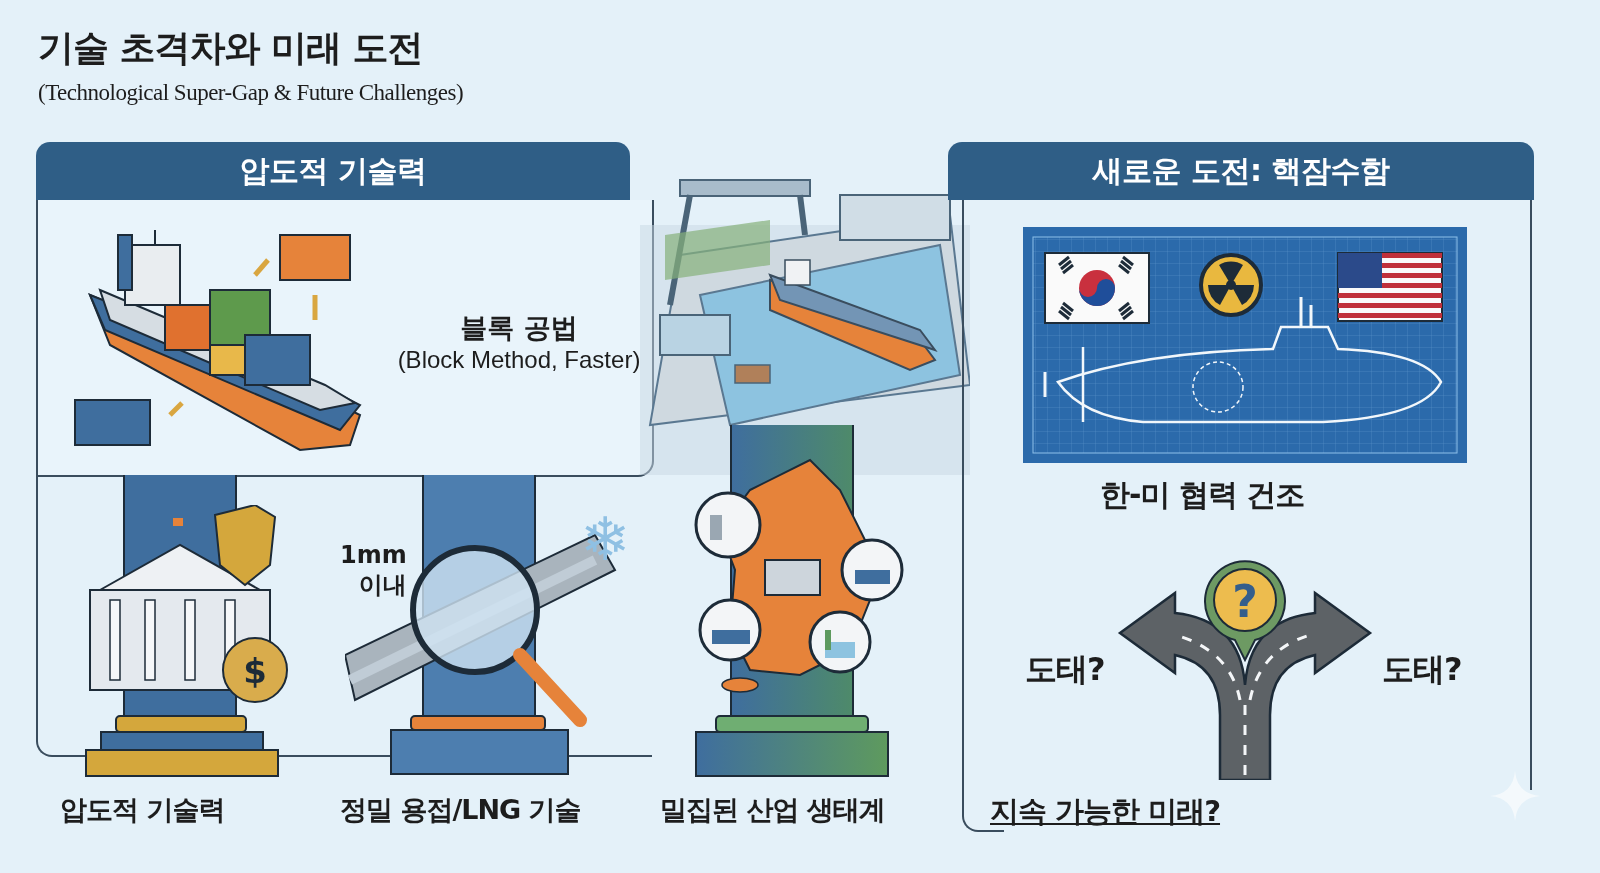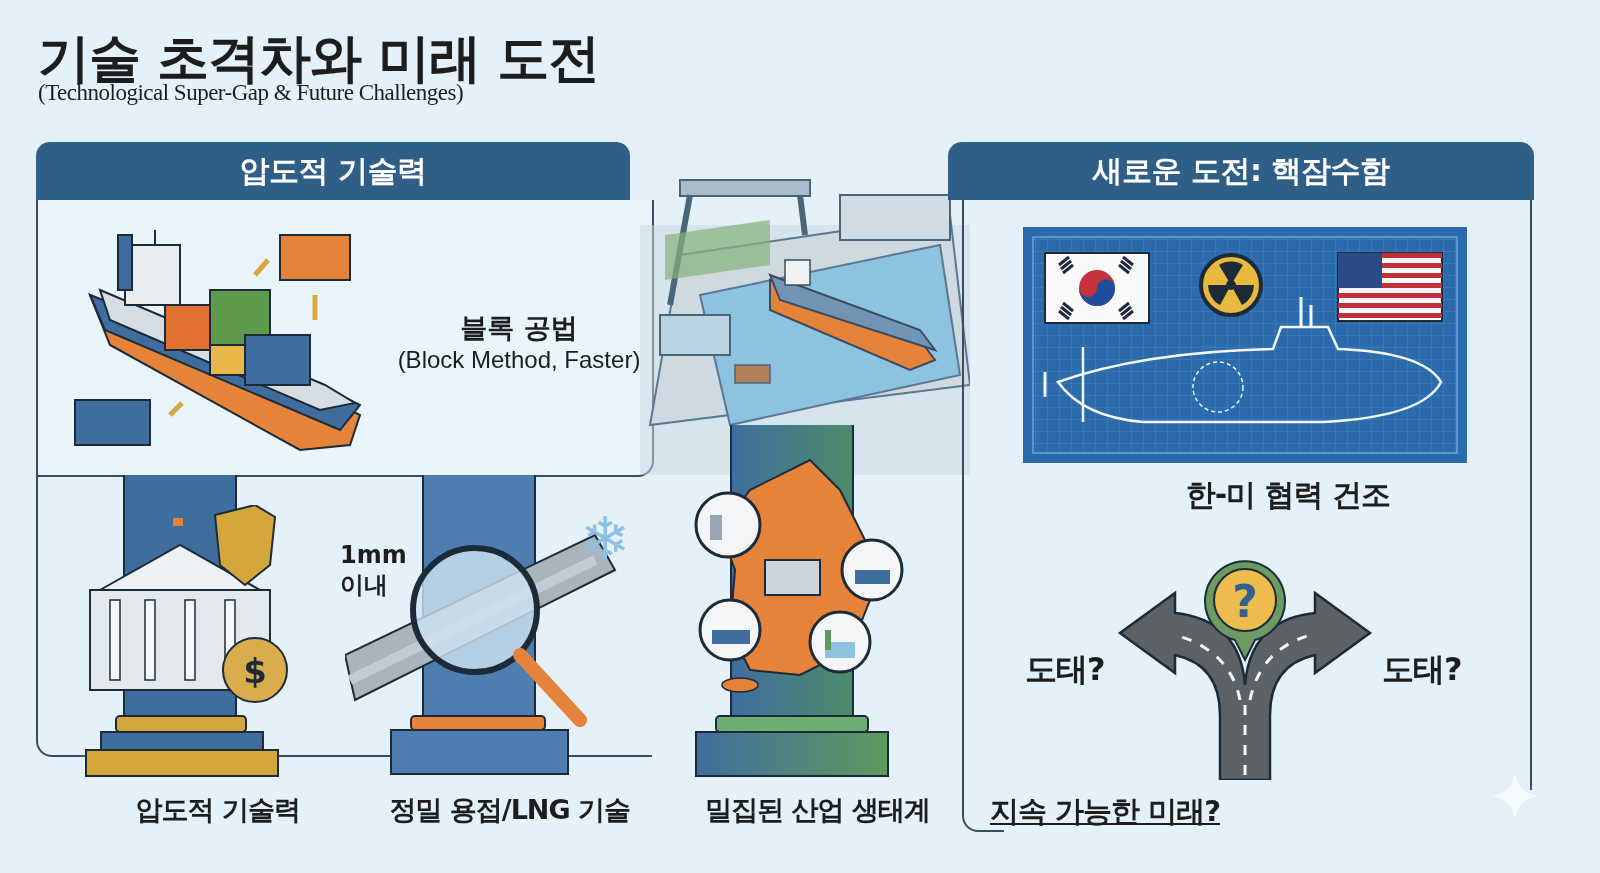--- a/index.html
+++ b/index.html
@@ -1,22 +1,22 @@
 <!DOCTYPE html>
 <html><head>
 <meta charset="utf-8">
 <style>
   html,body{margin:0;padding:0;}
   body{width:1600px;height:873px;background:#e4f1f9;font-family:"DejaVu Sans","Liberation Sans",sans-serif;position:relative;overflow:hidden;color:#1d1d1d;}
   .abs{position:absolute;}
-  .title{left:38px;top:24px;font-size:52px;font-weight:bold;letter-spacing:-1px;}
+  .title{left:38px;top:24px;font-size:36px;font-weight:bold;letter-spacing:-1px;}
   .subtitle{left:38px;top:80px;font-size:23px;font-family:Liberation Serif, serif;letter-spacing:-0.5px;}
   .panel-header{background:#2f5e86;color:#fff;font-weight:bold;font-size:30px;text-align:center;border-radius:14px 14px 0 0;line-height:58px;letter-spacing:-0.5px;}
   .panel-box{border:2px solid #3a4d5e;background:#e9f4fb;}
-  .lbl{font-weight:bold;font-size:27px;text-align:right;letter-spacing:-1px;}
+  .lbl{font-weight:bold;font-size:27px;text-align:left;letter-spacing:-1px;}
   .sparkle{right:60px;bottom:52px;width:50px;height:50px;}
 </style>
 </head>
 <body>
 
 <div class="abs title">기술 초격차와 미래 도전</div>
 <div class="abs subtitle">(Technological Super-Gap &amp; Future Challenges)</div>
 
 <div class="abs" style="left:36px;top:142px;width:594px;">
   <div class="panel-header">압도적 기술력</div>
@@ -103,21 +103,21 @@
   <div style="position:absolute;left:30px;top:240px;width:132px;height:12px;background:#e6833a;border:2px solid #1d2b38;border-radius:5px;"></div>
   <div style="position:absolute;left:10px;top:254px;width:175px;height:42px;background:#4d7eaf;border:2px solid #1d2b38;"></div>
 </div>
 <svg class="abs" style="left:345px;top:505px;" width="280" height="230" viewBox="0 0 280 230">
   <polygon points="0,150 250,30 270,65 10,195" fill="#a9b4bd" stroke="#1d2b38" stroke-width="2"></polygon>
   <line x1="5" y1="175" x2="250" y2="55" stroke="#c0ccd6" stroke-width="10"></line>
   <circle cx="130" cy="105" r="62" fill="#cfe4f2" fill-opacity="0.8" stroke="#1d2b38" stroke-width="6"></circle>
   <line x1="175" y1="150" x2="235" y2="215" stroke="#e6833a" stroke-width="14" stroke-linecap="round"></line>
   <text x="235" y="55" font-size="60" fill="#8fc0e3" font-family="DejaVu Sans, sans-serif">❄</text>
 </svg>
-<div class="abs" style="left:340px;top:540px;font-weight:bold;font-size:24px;line-height:30px;text-align:left;">
+<div class="abs" style="left:340px;top:540px;font-weight:bold;font-size:24px;line-height:30px;text-align:right;">
   <div>1mm</div>
   <div>이내</div>
 </div>
 <div class="abs lbl" style="left:340px;top:792px;width:290px;">정밀 용접/LNG 기술</div>
 
 <div class="abs" style="left:690px;top:425px;width:200px;height:350px;">
   <div style="position:absolute;left:40px;top:0;width:120px;height:290px;background:linear-gradient(90deg,#3f6e9e,#4e8a6a);border-left:2px solid #1d2b38;border-right:2px solid #1d2b38;"></div>
   <div style="position:absolute;left:25px;top:290px;width:150px;height:14px;background:#6fae72;border:2px solid #1d2b38;border-radius:5px;"></div>
   <div style="position:absolute;left:5px;top:306px;width:190px;height:42px;background:linear-gradient(90deg,#3f6e9e,#5e9a5e);border:2px solid #1d2b38;"></div>
 </div>

